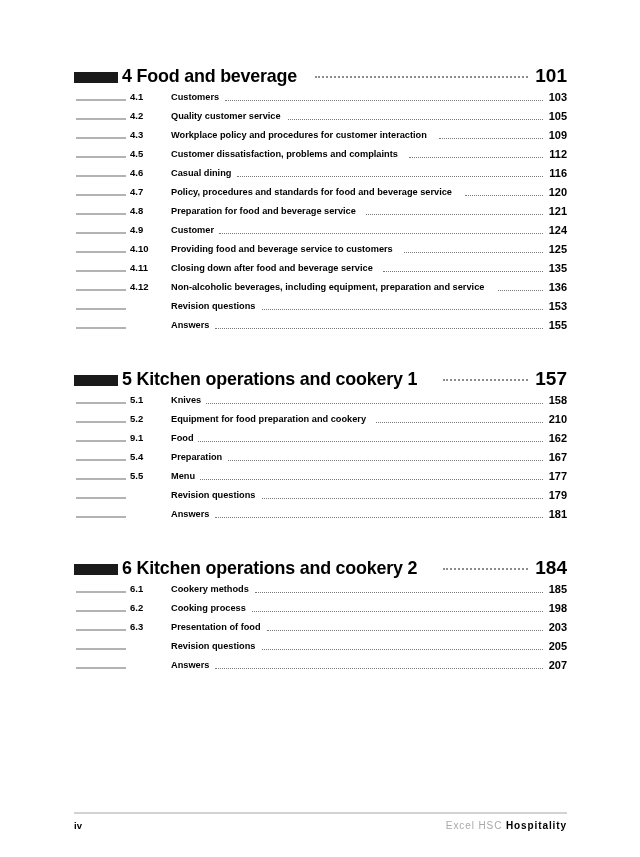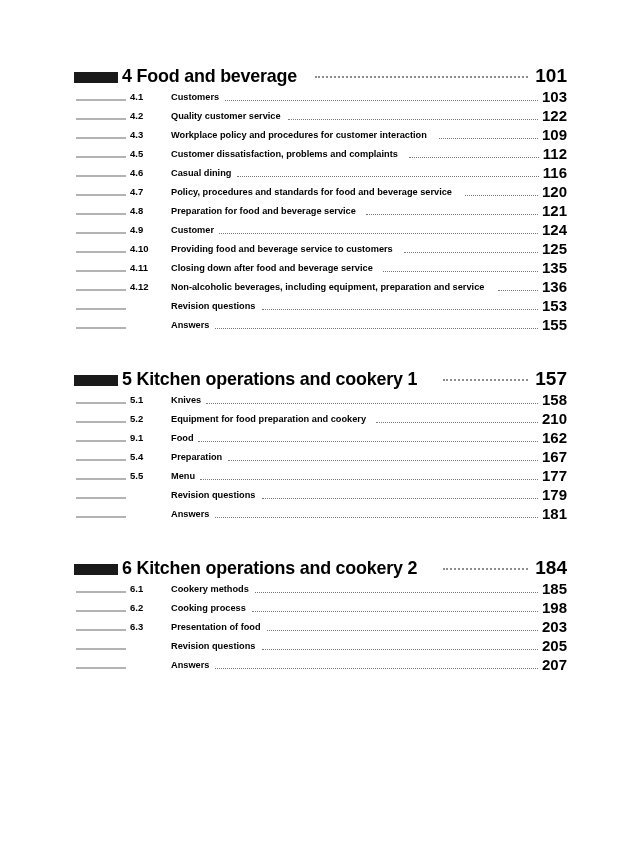--- a/index.html
+++ b/index.html
@@ -122,21 +122,21 @@
     overflow: hidden;
   }
   .entry-leader::before {
     content: "";
     position: absolute;
     left: 0; right: 0;
     bottom: 2px;
     border-bottom: 1.4px dotted #7a7a7a;
   }
   .entry-page {
-    font-size: 15px;
+    font-size: 11px;
     font-weight: bold;
     line-height: 14px;
     min-width: 20px;
     text-align: right;
     white-space: nowrap;
   }
 
   
   .footer {
     position: absolute;
@@ -188,21 +188,21 @@
           <span class="entry-num">4.1</span>
           <span class="entry-title">Customers</span>
           <span class="entry-leader"></span>
           <span class="entry-page">103</span>
         </div>
         <div class="entry-row">
           <span class="entry-dash"></span>
           <span class="entry-num">4.2</span>
           <span class="entry-title">Quality customer service</span>
           <span class="entry-leader"></span>
-          <span class="entry-page">122</span>
+          <span class="entry-page">105</span>
         </div>
         <div class="entry-row">
           <span class="entry-dash"></span>
           <span class="entry-num">4.3</span>
           <span class="entry-title">Workplace policy and procedures for customer interaction</span>
           <span class="entry-leader"></span>
           <span class="entry-page">109</span>
         </div>
         <div class="entry-row">
           <span class="entry-dash"></span>
@@ -370,14 +370,24 @@
         <div class="entry-row">
           <span class="entry-dash"></span>
           <span class="entry-num"></span>
           <span class="entry-title">Answers</span>
           <span class="entry-leader"></span>
           <span class="entry-page">207</span>
         </div>
       </div>
     </div>
 
+  <div class="footer">
+    <div class="footer-rule"></div>
+    <div class="footer-row">
+      <div class="footer-folio">iv</div>
+      <div class="footer-brand">
+        <span class="brand-light">Excel HSC</span>
+        <span class="brand-bold">Hospitality</span>
+      </div>
+    </div>
+  </div>
 
 </div>
 
 </body></html>

